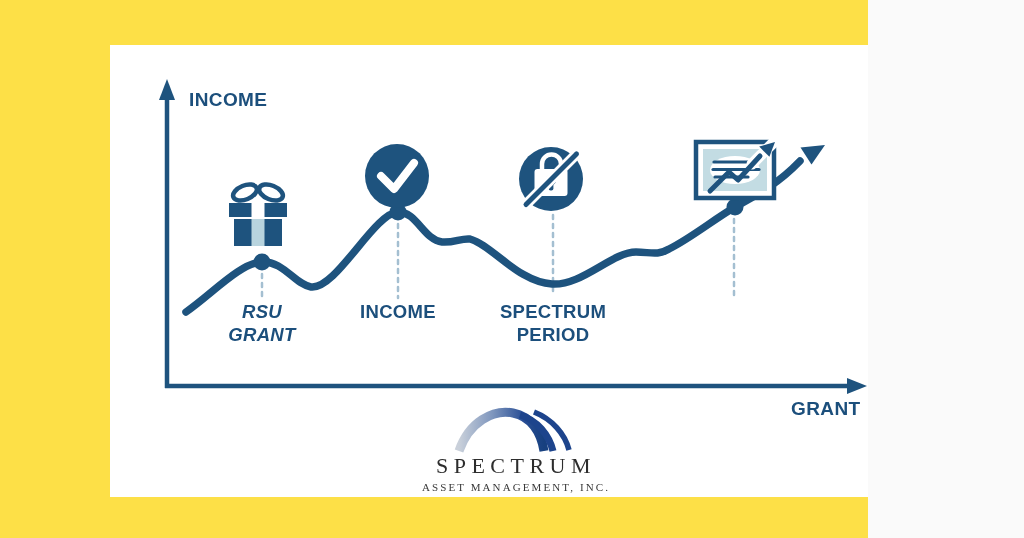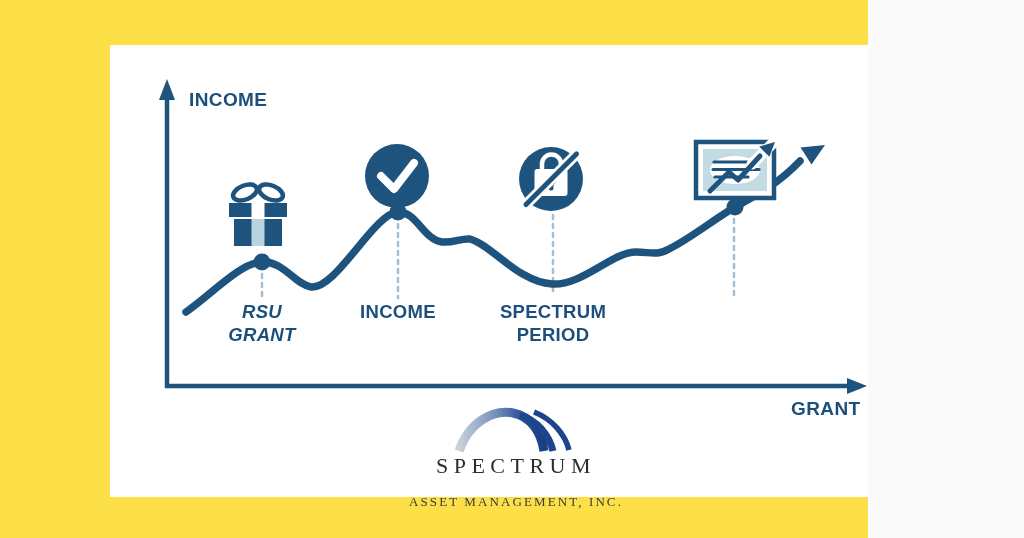--- a/index.html
+++ b/index.html
@@ -55,23 +55,23 @@
   .logo-arch { display: block; margin: 0 auto; }
   .logo-name {
     margin-top: 1px;
     font-family: "Liberation Serif", serif;
     font-size: 22px;
     line-height: 24px;
     letter-spacing: 5.5px;
     color: #2d2d2d;
   }
   .logo-subtitle {
-    margin-top: 16px;
+    margin-top: 3px;
     font-family: "Liberation Serif", serif;
-    font-size: 13px;
+    font-size: 11px;
     letter-spacing: 2.1px;
     color: #3a3a3a;
   }
 </style>
 </head>
 <body>
 
 <div class="stage">
   <div class="card"></div>
 

